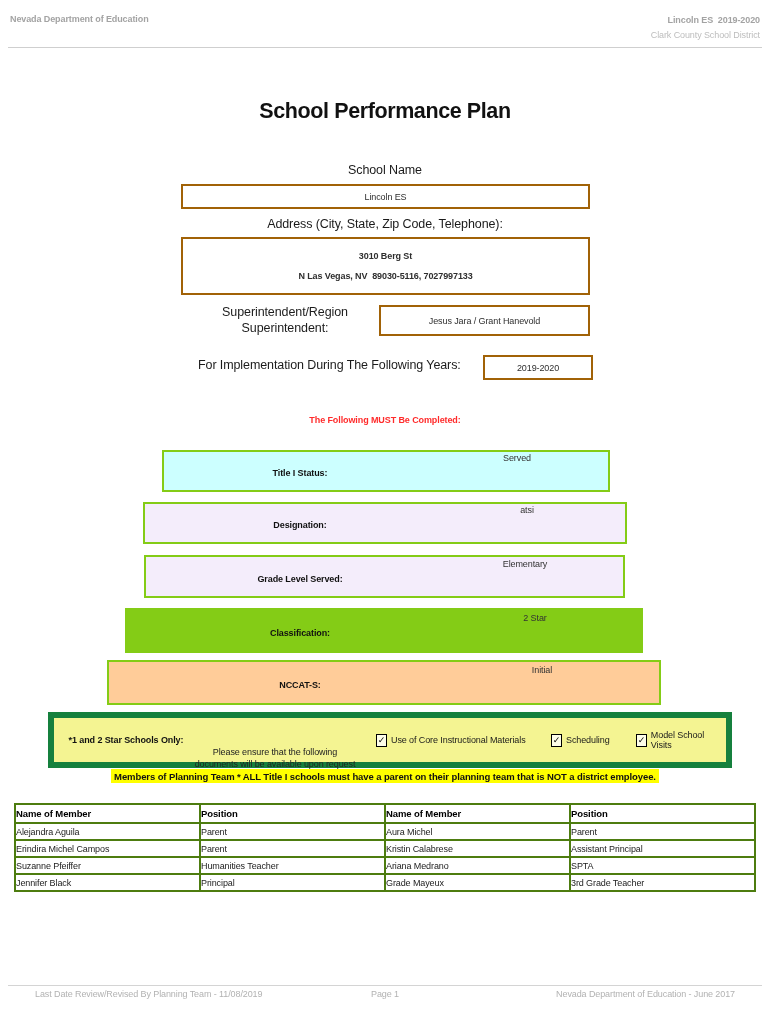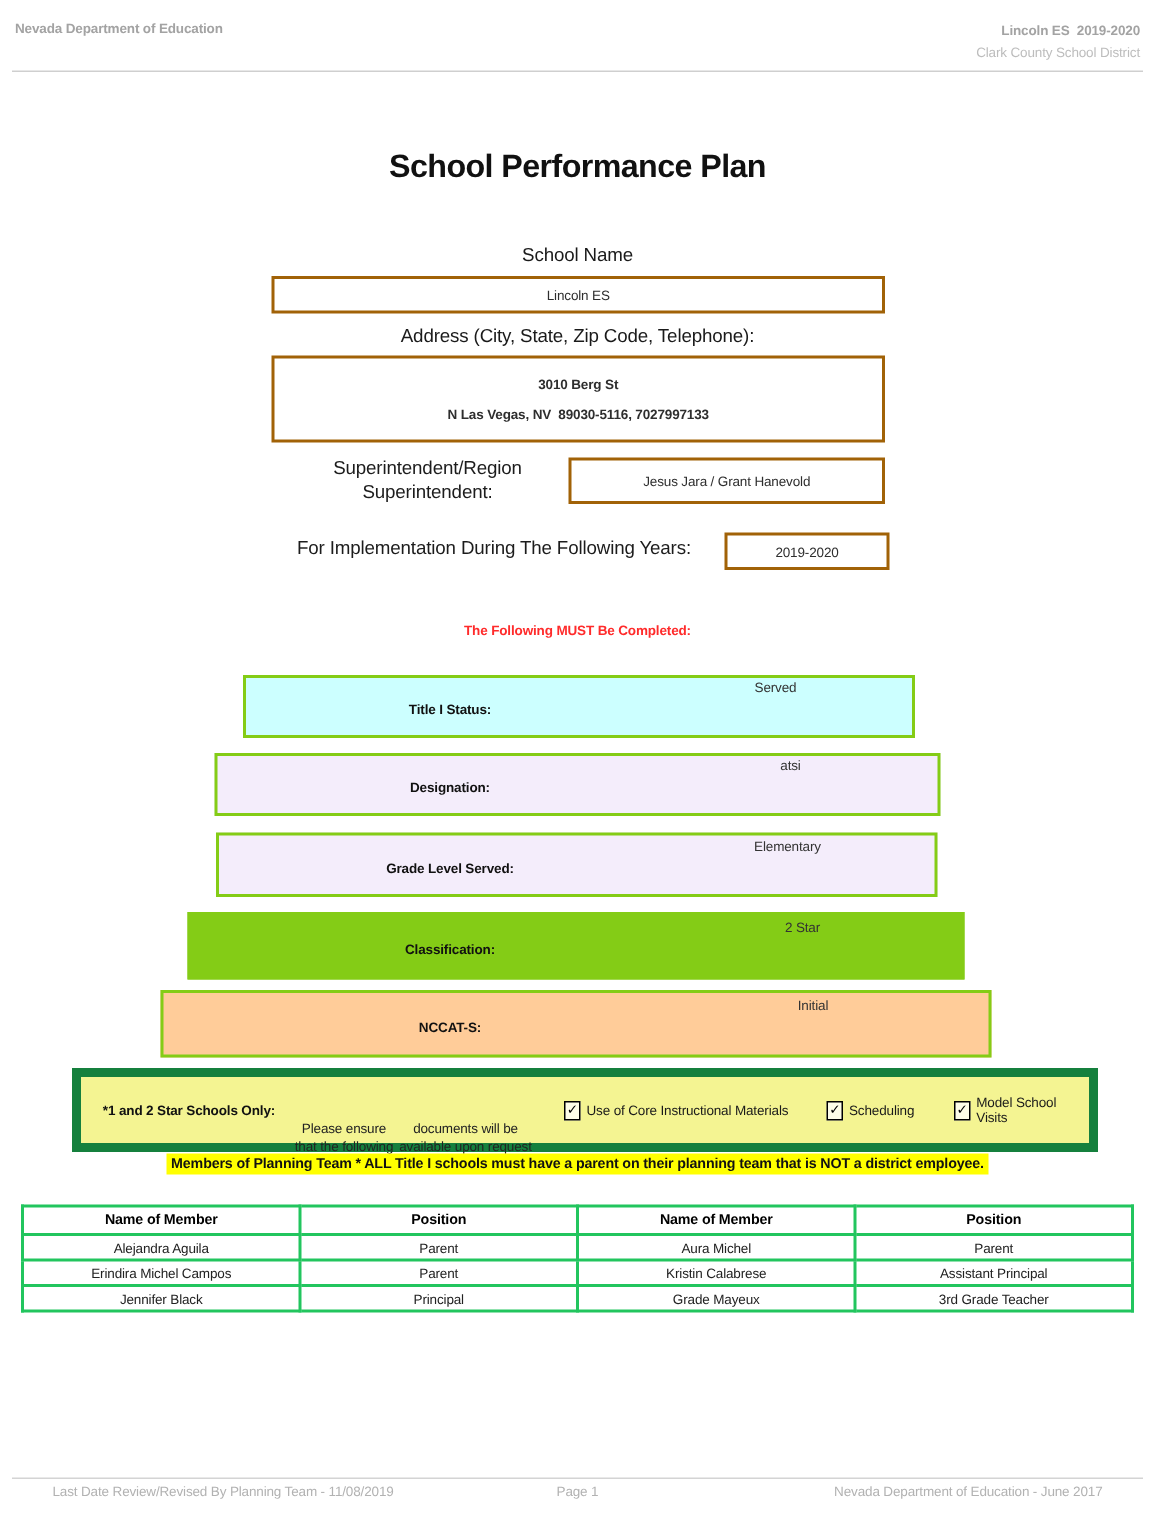--- a/index.html
+++ b/index.html
@@ -59,37 +59,37 @@
   .srow-4 { left:107px; top:660px; width:550px; height:41px; background:#ffcc99; }
   .srow-4 .lbl { left:71px; }  .srow-4 .val { left:353px; }
 
   
   .star-box { position:absolute; left:48px; top:712px; width:672px; height:44px;
     background:#f4f492; border:6px solid #15803d; }
   .star-label { position:absolute; left:6px; top:0; bottom:0; width:132px; display:flex;
     align-items:center; justify-content:center; text-align:center;
     font-size:9px; font-weight:bold; color:#111; }
   .star-note { position:absolute; left:140px; top:0; bottom:0; width:162px; display:flex;
-    flex-direction:row; align-items:center; justify-content:center; text-align:center;
+    flex-direction:column; align-items:center; justify-content:center; text-align:center;
     font-size:9px; line-height:12px; color:#222;margin-top:36px; }
   .cbitem { position:absolute; top:0; bottom:0; display:flex; align-items:center; gap:4px; }
   .cb-0 { left:322px; } .cb-1 { left:497px; } .cb-2 { left:582px; }
   .cbox { width:9px; height:11px; border:1px solid #000; background:#fdfde8;
     display:inline-flex; align-items:center; justify-content:center; }
   .cbox .tick { font-size:9px; line-height:9px; color:#000; transform:translateY(-0.5px); }
   .cbtext { font-size:9px; color:#1a1a1a; }
 
   
   .hl-line { position:absolute; left:0; right:0; top:765px; text-align:center; }
   .hl-line span { background:#ffff00; font-size:9.5px; font-weight:600; color:#111; padding:1.5px 3px; }
 
   
   .members { position:absolute; left:14px; top:803px; width:742px;
     border-collapse:collapse; table-layout:fixed; }
-  .members th, .members td { border:2px solid #22c55e; text-align:center; overflow:hidden;margin-top:32px; }
+  .members th, .members td { border:2px solid #4d7c0f; text-align:left; overflow:hidden;margin-top:32px; }
   .members th { font-size:9.5px; font-weight:bold; padding:3px 0; color:#000; }
   .members td { font-size:9px; padding:2.5px 0; color:#222; }
 
   
   .ftr-rule { position:absolute; left:8px; right:8px; top:985px; border-top:1px solid #d4d4d4; }
   .ftr { position:absolute; top:989px; font-size:9px; color:#b2b2b2; }
   .ftr-left { left:35px; }
   .ftr-center { left:0; right:0; text-align:center; }
   .ftr-right { right:35px; }
 </style>
@@ -200,20 +200,26 @@
         <td>Aura Michel</td>
         <td>Parent</td>
       </tr>
       <tr>
         <td>Erindira Michel Campos</td>
         <td>Parent</td>
         <td>Kristin Calabrese</td>
         <td>Assistant Principal</td>
       </tr>
       <tr>
+        <td>Suzanne Pfeiffer</td>
+        <td>Humanities Teacher</td>
+        <td>Ariana Medrano</td>
+        <td>SPTA</td>
+      </tr>
+      <tr>
         <td>Jennifer Black</td>
         <td>Principal</td>
         <td>Grade Mayeux</td>
         <td>3rd Grade Teacher</td>
       </tr>
     </tbody>
   </table>
 
   <div class="ftr-rule"></div>
   <div class="ftr ftr-left">Last Date Review/Revised By Planning Team - 11/08/2019</div>

